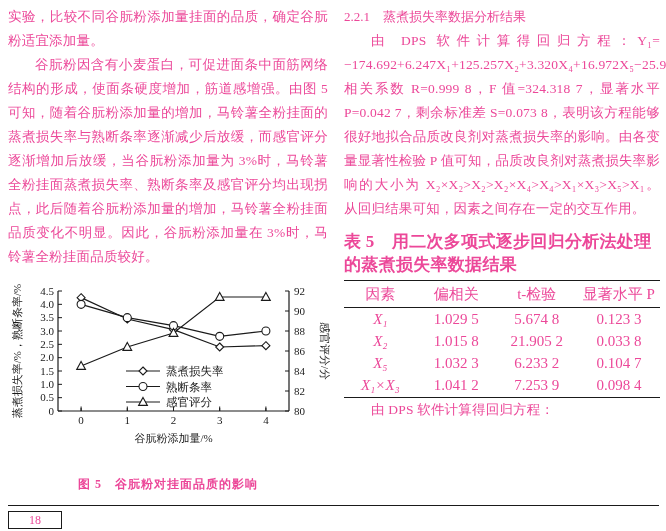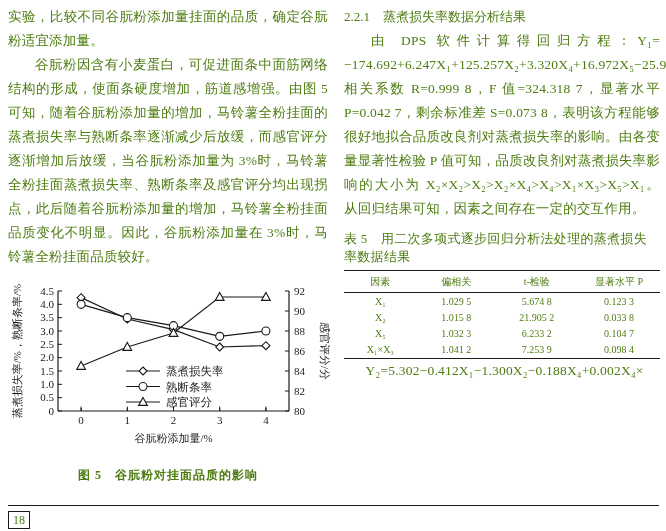--- a/index.html
+++ b/index.html
@@ -1,18 +1,18 @@
 <!DOCTYPE html>
 <html><head>
 <meta charset="utf-8">
 <style>
   html,body { margin:0; padding:0; background:#ffffff; }
   .page {
     position:relative; width:666px; height:531px; background:#ffffff;
-    color:#4d7c0f; font-family:"Liberation Serif","DejaVu Serif",serif;
+    color:#ec4899; font-family:"Liberation Serif","DejaVu Serif",serif;
     overflow:hidden;
   }
   .col { position:absolute; top:5px; }
   .col-left  { left:8px;   width:320px; }
   .col-right { left:344px; width:316px; }
 
   .body-text {
     font-size:13.5px; line-height:24px; text-align:justify;
     margin:0; letter-spacing:0.2px;
   }
@@ -20,56 +20,56 @@
   .section-heading {
     font-size:13px; font-weight:normal; line-height:24px; margin:0;
   }
   .gap-top { margin-top:8px; }
 
   
   .figure { margin:14px 0 0 0; }
   .figure svg { display:block; }
   .fig-caption {
     text-align:center; font-size:12px; font-weight:bold;
-    margin-top:12px; letter-spacing:1px;
+    margin-top:21px; letter-spacing:1px;
   }
 
   
   .table-block { margin-top:9px; }
   .table-title {
-    font-size:13px; font-weight:normal; letter-spacing:0.3px;
+    font-size:17px; font-weight:bold; letter-spacing:0.3px;
     margin:0 0 4px 0;
   }
   table.data-table {
-    width:100%; border-collapse:collapse; font-size:10px;
+    width:100%; border-collapse:collapse; font-size:15px;
     border-top:1.4px solid #1a1a1a; border-bottom:1.4px solid #1a1a1a;
   }
   table.data-table thead tr { border-bottom:1px solid #1a1a1a; }
   table.data-table th, table.data-table td {
     text-align:center; font-weight:normal; padding:2.6px 2px;
     white-space:nowrap;
   }
   table.data-table th { padding:3.5px 2px; }
-  td.factor-cell { }
+  td.factor-cell { font-style:italic; }
   th:nth-child(1), td:nth-child(1) { width:23%; }
   th:nth-child(2), td:nth-child(2) { width:25%; }
   th:nth-child(3), td:nth-child(3) { width:26%; }
   th:nth-child(4), td:nth-child(4) { width:26%; }
 
   .eq-line { text-indent:1.6em; font-style:italic; }
   .eq-line-upright { font-style:normal; }
 
   
   .footer-rule {
     position:absolute; left:8px; right:7px; top:505px;
     border-top:1.2px solid #1a1a1a; height:0;
   }
   .page-number-box {
     position:absolute; left:8px; top:511px;
-    border:1px solid #1a1a1a; padding:0 4px; min-width:12px;
+    border:1px solid #1a1a1a; padding:0 20px; min-width:12px;
     font-size:12px; line-height:16px; 
   }
 </style>
 </head>
 <body>
 
 <div class="page">
 
   <div class="col col-left">
     <p class="body-text">实验，比较不同谷朊粉添加量挂面的品质，确定谷朊粉适宜添加量。</p>
@@ -213,19 +213,19 @@
             <tr>
               <td class="factor-cell">X₁×X₃</td>
               <td>1.041 2</td>
               <td>7.253 9</td>
               <td>0.098 4</td>
             </tr>
           </tbody>
       </table>
     </div>
 
-    <p class="body-text eq-line eq-line-upright">Y₂=5.302−0.412X₁−1.300X₂−0.188X₄+0.002X₄×</p>
+    <p class="body-text indent">由 DPS 软件计算得回归方程：</p>
   </div>
 
   <div class="footer-rule"></div>
   <div class="page-number-box">18</div>
 
 </div>
 
 </body></html>

